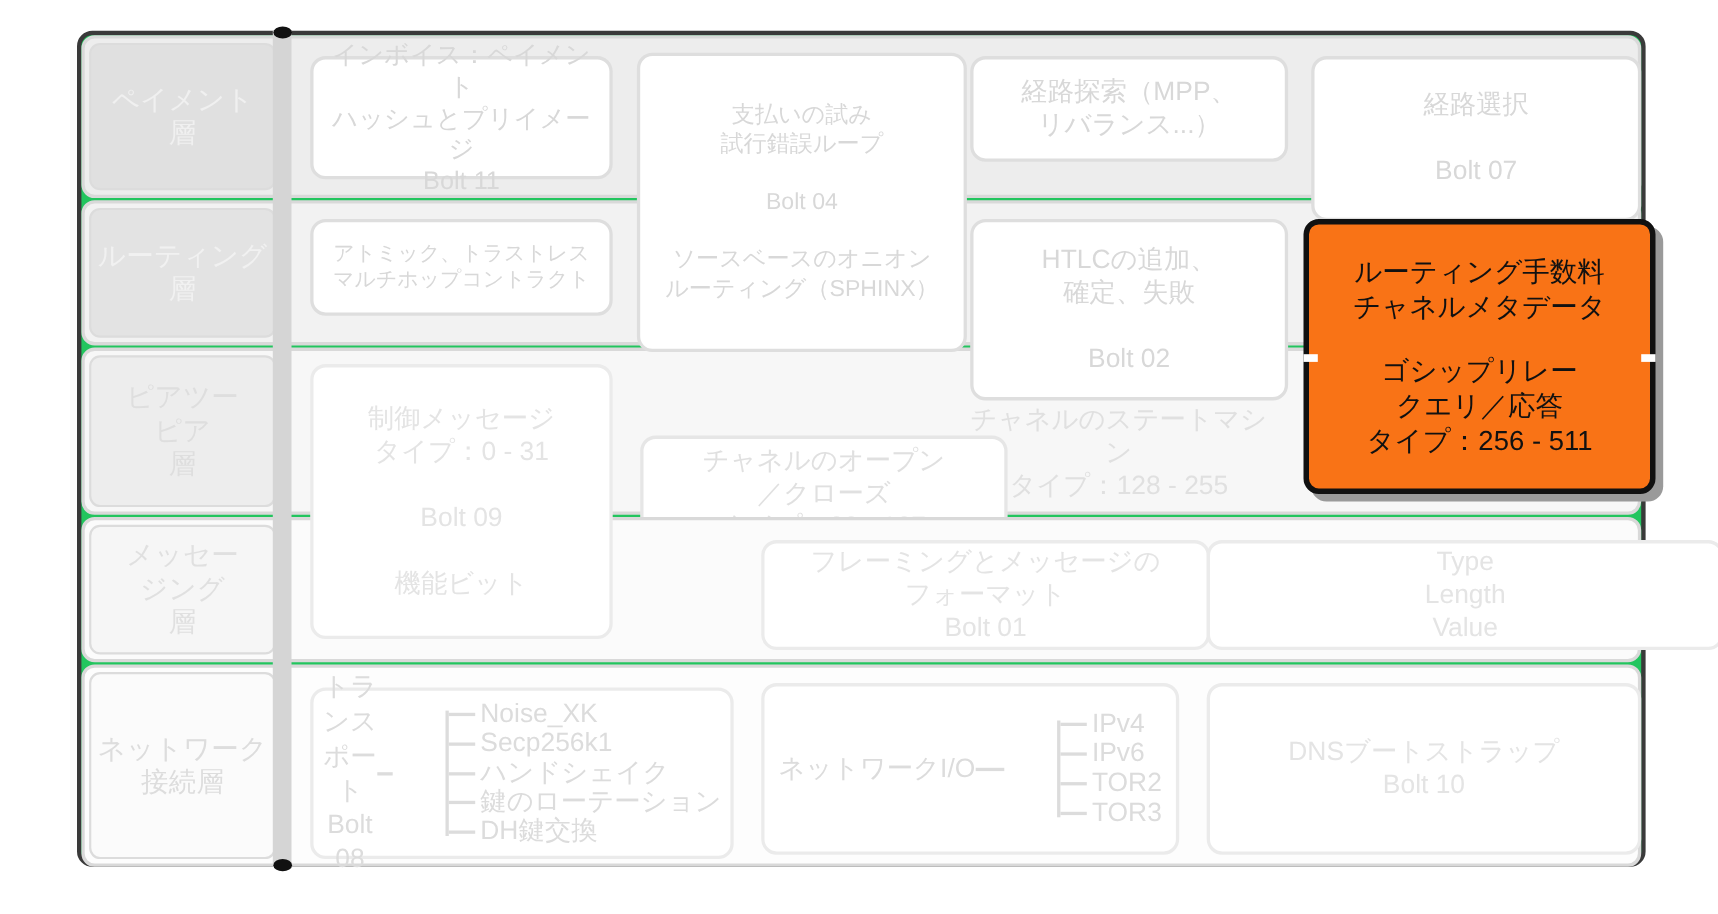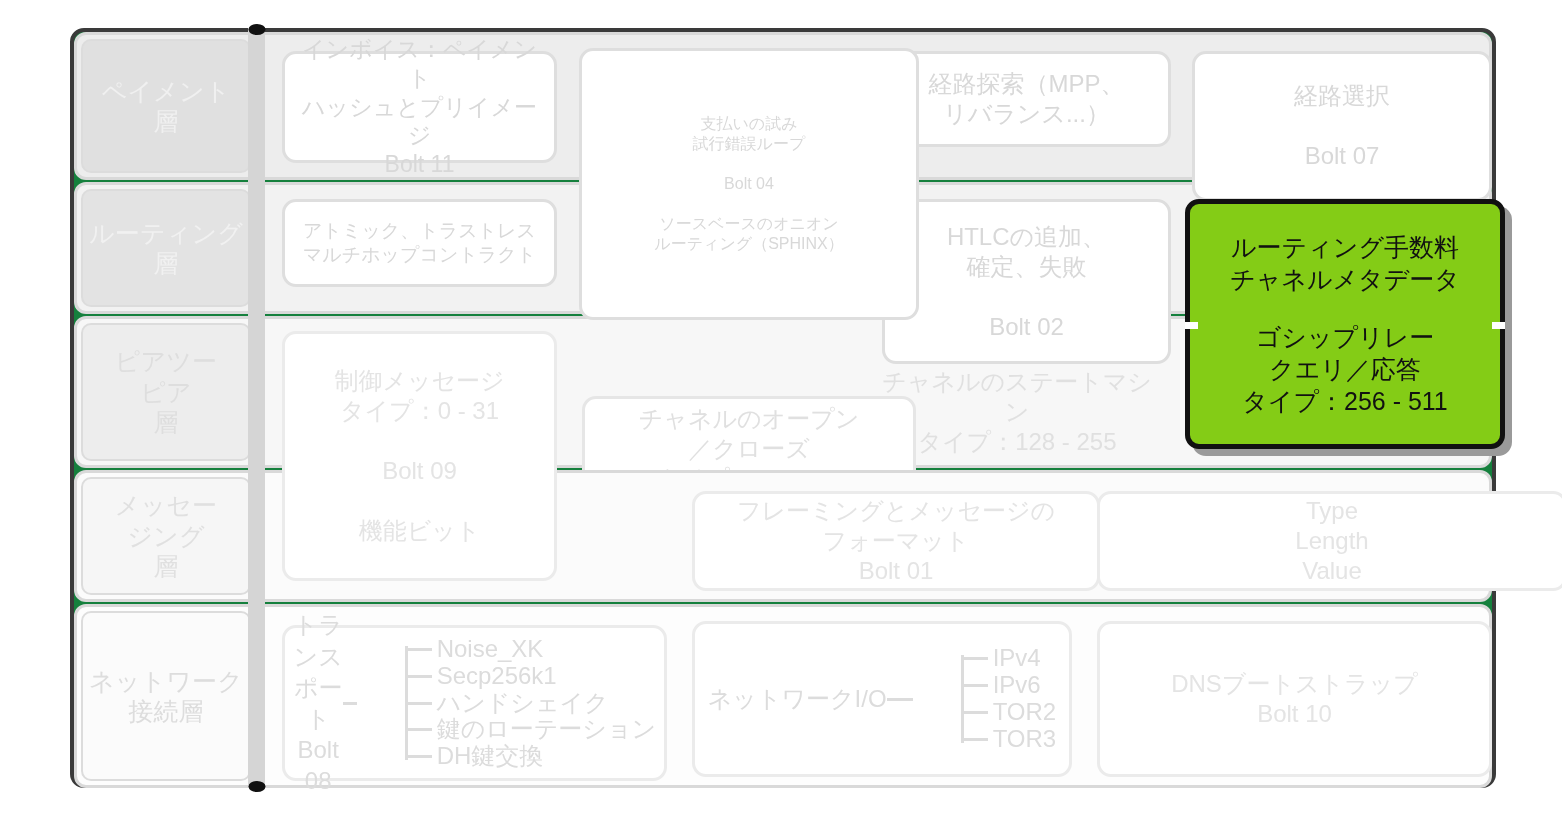--- a/index.html
+++ b/index.html
@@ -17,21 +17,21 @@
   
   #stack {
     position: absolute;
     left: 70px;
     top: 28px;
     width: 1426px;
     height: 760px;
     border: 4px solid #3a3a3a;
     border-radius: 14px;
     box-sizing: border-box;
-    background: #15803d;
+    background: #22c55e;
   }
 
   
   .row {
     position: absolute;
     left: 0;
     width: 100%;
     box-sizing: border-box;
     border: 3px solid #d9d9d9;
     border-radius: 12px;
@@ -113,21 +113,21 @@
   .rail-dot.bottom { bottom: -4px; }
 
   
   #highlight {
     position: absolute;
     left: 1185px;
     top: 199px;
     width: 320px;
     height: 250px;
     box-sizing: border-box;
-    background: #84cc16;
+    background: #f97316;
     border: 5px solid #111111;
     border-radius: 14px;
     display: flex;
     flex-direction: column;
     align-items: center;
     justify-content: center;
     text-align: center;
     color: #111111;
     font-size: 25px;
     line-height: 1.28;
@@ -318,21 +318,21 @@
             </div>
           </div>
         </div>
       </div>
     </div>
 
     <div class="card softer" style="left:1020px; top:14px; width:395px; height:156px; font-size:24px;">DNSブートストラップ
 Bolt 10</div>
   </div>
 
-  <div class="card" style="left:505px; top:16px; width:340px; height:272px; font-size:16px; z-index:7;">支払いの試み
+  <div class="card" style="left:505px; top:16px; width:300px; height:272px; font-size:21px; z-index:7;">支払いの試み
 試行錯誤ループ
 
 Bolt 04
 
 ソースベースのオニオン
 ルーティング（SPHINX）</div>
 
 </div>
 
 <div id="rail">

